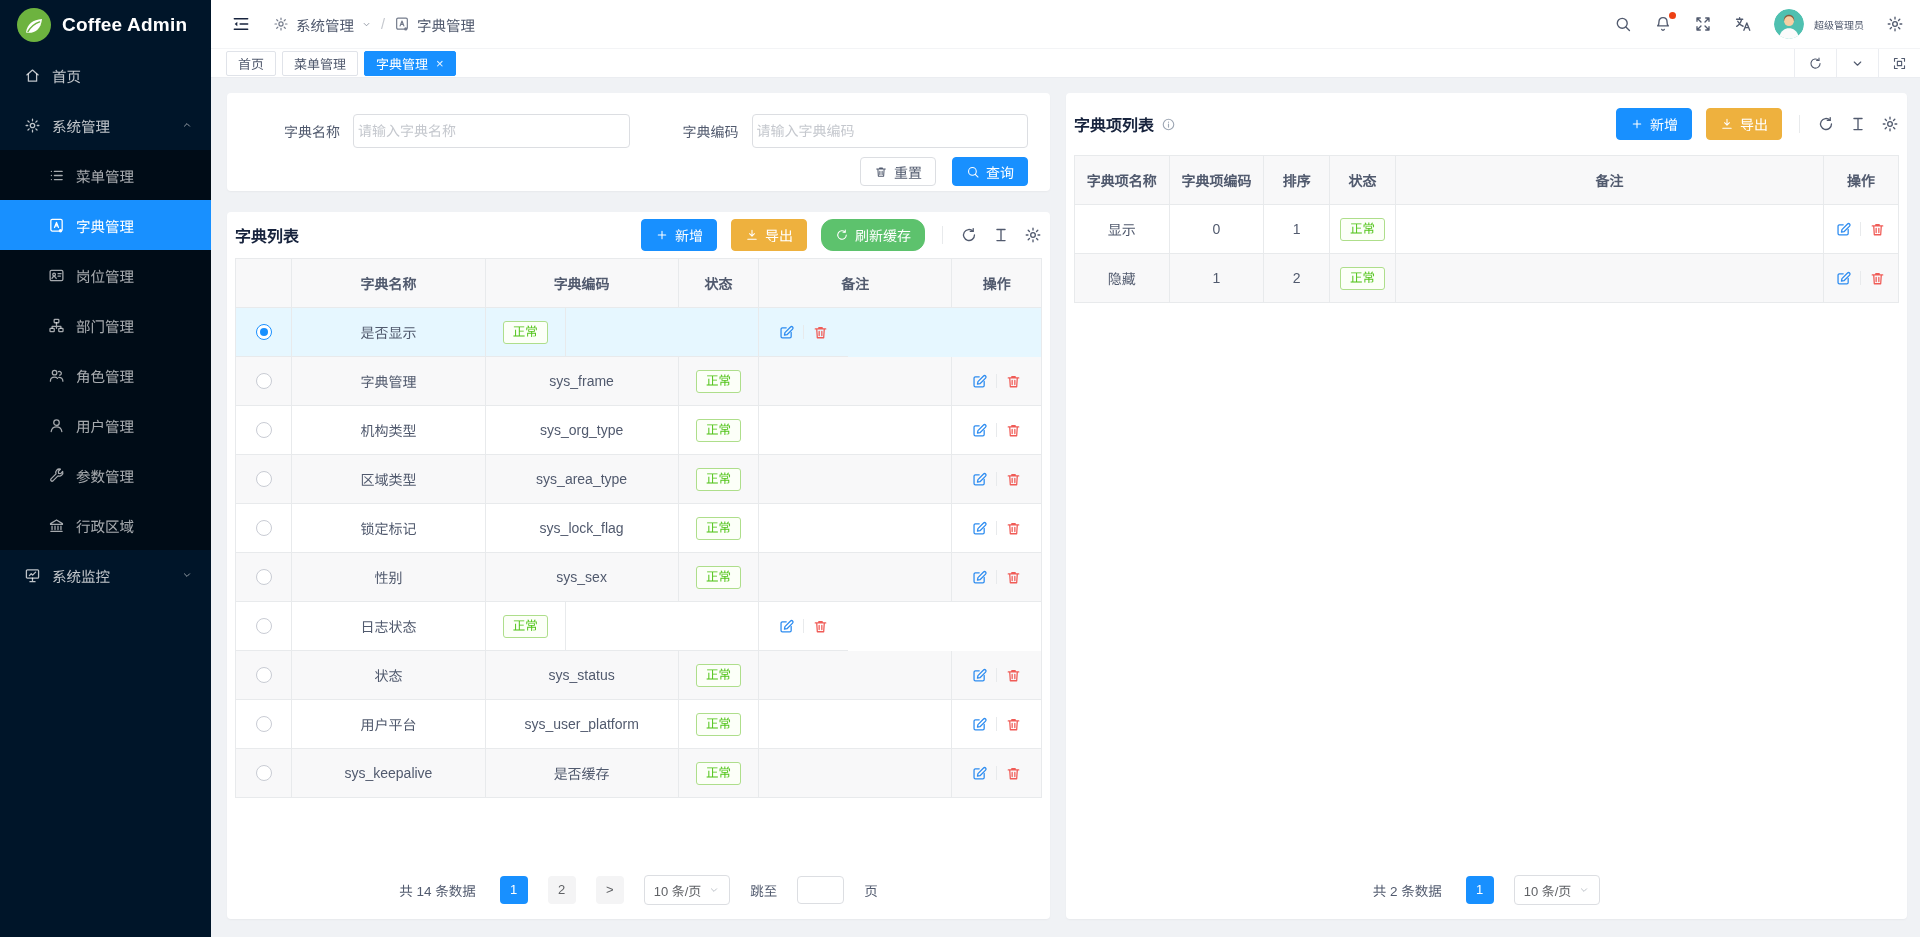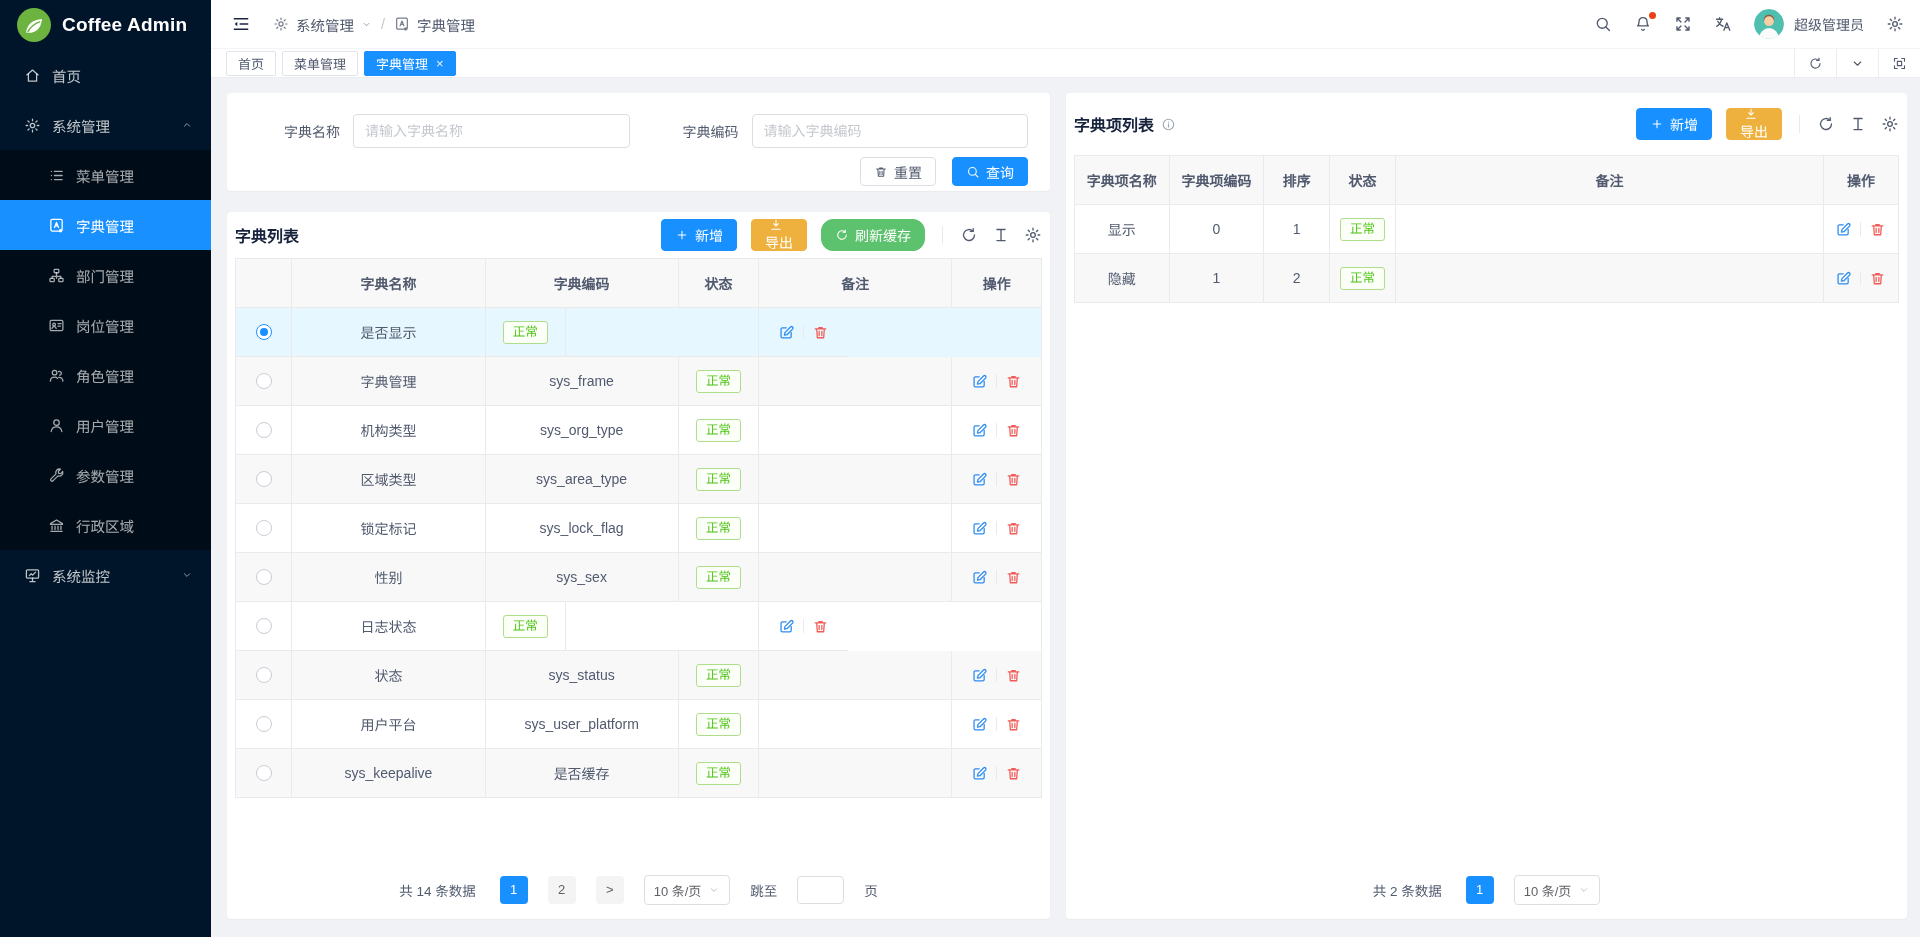--- a/index.html
+++ b/index.html
@@ -28,50 +28,50 @@
   .fold { width:20px; height:20px; color:#17233d; margin-right:22px; }
   .crumbs { display:flex; align-items:center; gap:9px; font-size:14.5px; color:#515a6e; }
   .crumb { display:inline-flex; align-items:center; gap:7px; cursor:pointer; }
   .crumb .icon { width:16px; height:16px; opacity:.8; }
   .crumb .cv { width:11px; height:11px; opacity:.7; }
   .crumb-sep { color:#c5c8ce; }
   .top-right { margin-left:auto; display:flex; align-items:center; gap:22px; }
   .bell .dot { position:absolute; top:-3px; right:-4px; width:7px; height:7px; border-radius:50%; background:#ed4014; }
   .avatar { width:30px; height:30px; border-radius:50%; overflow:hidden; cursor:pointer; flex-shrink:0; }
   .avatar svg { width:100%; height:100%; display:block; }
-  .uname { font-size:14px; color:#515a6e; margin-left:-12px; }
+  .uname { font-size:10px; color:#515a6e; margin-left:-12px; }
 
   .tabbar { height:29px; background:#fff; display:flex; align-items:center; padding-left:15px; border-bottom:1px solid #ebedf1; flex-shrink:0; }
   .tabs { display:flex; align-items:center; }
   .tab { height:25px; display:inline-flex; align-items:center; padding:0 11px; margin-right:6px; background:#fff; border:1px solid #e0e3e9; border-radius:2px; font-size:13px; color:#515a6e; cursor:pointer; }
   .tab.active { background:#1890ff; border-color:#1890ff; color:#fff; }
   .tab .close { margin-left:8px; font-size:13px; line-height:1; opacity:.9; cursor:pointer; }
   .tab-actions { margin-left:auto; display:flex; align-self:stretch; }
   .tab-act { width:42px; display:flex; align-items:center; justify-content:center; border-left:1px solid #ebedf1; color:#515a6e; cursor:pointer; }
   .tab-act .icon { width:15px; height:15px; }
 
   
   .content { flex:1; display:flex; gap:16px; padding:15px 13px 18px 16px; min-height:0; }
   .card { background:#fff; border-radius:4px; box-shadow:0 1px 2px rgba(0,0,0,.04); }
   .left-col { width:823px; flex-shrink:0; display:flex; flex-direction:column; min-height:0; }
 
   .search-card { height:98px; margin-bottom:21px; padding:21px 22px 0 30px; flex-shrink:0; }
   .form-row { display:flex; }
   .form-item { display:flex; align-items:center; width:50%; }
   .form-item label { width:96px; text-align:right; padding-right:13px; color:#515a6e; flex-shrink:0; }
-  .form-item input { flex:1; height:34px; border:1px solid #dcdee2; border-radius:4px; padding:0 11px; font-size:14px; color:#515a6e; outline:none; font-family:inherit; }
+  .form-item input { flex:1; height:34px; border:1px solid #dcdee2; border-radius:4px; padding:0 4px; font-size:14px; color:#515a6e; outline:none; font-family:inherit; }
   .form-item input::placeholder { color:#c5c8ce; }
   .form-item + .form-item { margin-left:26px; }
   .form-actions { display:flex; justify-content:flex-end; gap:16px; margin-top:9px; }
 
   .btn { display:inline-flex; align-items:center; justify-content:center; height:29px; padding:0 13px; border-radius:4px; border:1px solid transparent; font-size:14px; font-family:inherit; cursor:pointer; background:#fff; color:#515a6e; }
   .btn .bic { width:14px; height:14px; display:inline-flex; margin-right:6px; }
   .btn.ghost { border-color:#dcdee2; }
   .btn.primary { background:#1890ff; border-color:#1890ff; color:#fff; }
-  .btn.amber { background:#eeb13e; border-color:#eeb13e; color:#fff;flex-direction:column; }
+  .btn.amber { background:#eeb13e; border-color:#eeb13e; color:#fff; }
   .btn.green { background:#5dc26d; border-color:#5dc26d; color:#fff;border-radius:12px; }
   .hd-actions .btn { height:32px; }
 
   .list-card { flex:1; display:flex; flex-direction:column; padding:0 8px; min-height:0; }
   .card-hd { height:46px; display:flex; align-items:center; flex-shrink:0; }
   .card-hd.tall { height:62px; }
   .card-title { font-size:16px; font-weight:bold; color:#17233d; display:inline-flex; align-items:center; gap:7px; }
   .card-title .icon { width:15px; height:15px; color:#9ea7b4; }
   .hd-actions { margin-left:auto; display:flex; align-items:center; gap:14px; }
   .v-divider { width:1px; height:18px; background:#e8eaec; margin:0 3px; }
@@ -164,37 +164,37 @@
               <rect x="4" y="3.2" width="16" height="16.6" rx="2"></rect>
               <path d="M9.2 14.8 12 7.6l2.8 7.2M10.3 12.6h3.4"></path>
               <circle cx="17.6" cy="19.4" r="2.4" fill="currentColor" stroke="none"></circle>
             </svg>
           </span>
           <span class="mi-label">字典管理</span>
         </div>
         <div class="menu-item sub">
           <span class="icon ">
             <svg viewBox="0 0 24 24" fill="none" stroke="currentColor" stroke-width="1.8" stroke-linecap="round" stroke-linejoin="round">
+              <rect x="3" y="4.8" width="18" height="14.4" rx="2"></rect>
+              <circle cx="8.6" cy="10.7" r="1.9"></circle>
+              <path d="M5.6 16.2c.5-1.7 1.7-2.6 3-2.6s2.5.9 3 2.6M14.2 9.4h4.2M14.2 13h3.2"></path>
+            </svg>
+          </span>
+          <span class="mi-label">岗位管理</span>
+        </div>
+        <div class="menu-item sub">
+          <span class="icon ">
+            <svg viewBox="0 0 24 24" fill="none" stroke="currentColor" stroke-width="1.8" stroke-linecap="round" stroke-linejoin="round">
               <rect x="8.7" y="3.3" width="6.6" height="4.8" rx="1"></rect>
               <rect x="2.8" y="15.9" width="6" height="4.8" rx="1"></rect>
               <rect x="15.2" y="15.9" width="6" height="4.8" rx="1"></rect>
               <path d="M12 8.1v3.7M5.8 15.9v-2.6h12.4v2.6M12 13.3v2.6"></path>
             </svg>
           </span>
           <span class="mi-label">部门管理</span>
-        </div>
-        <div class="menu-item sub">
-          <span class="icon ">
-            <svg viewBox="0 0 24 24" fill="none" stroke="currentColor" stroke-width="1.8" stroke-linecap="round" stroke-linejoin="round">
-              <rect x="3" y="4.8" width="18" height="14.4" rx="2"></rect>
-              <circle cx="8.6" cy="10.7" r="1.9"></circle>
-              <path d="M5.6 16.2c.5-1.7 1.7-2.6 3-2.6s2.5.9 3 2.6M14.2 9.4h4.2M14.2 13h3.2"></path>
-            </svg>
-          </span>
-          <span class="mi-label">岗位管理</span>
         </div>
         <div class="menu-item sub">
           <span class="icon ">
             <svg viewBox="0 0 24 24" fill="none" stroke="currentColor" stroke-width="1.8" stroke-linecap="round" stroke-linejoin="round">
               <circle cx="9.3" cy="8" r="3.2"></circle>
               <path d="M3.4 20c0-3.4 2.6-5.6 5.9-5.6 1.7 0 3.2.6 4.2 1.6M16.4 11.6a2.7 2.7 0 1 0-1.5-5.1M15.2 14.7c3.3-.2 5.8 1.8 5.8 5.3"></path>
             </svg>
           </span>
           <span class="mi-label">角色管理</span>
         </div>

